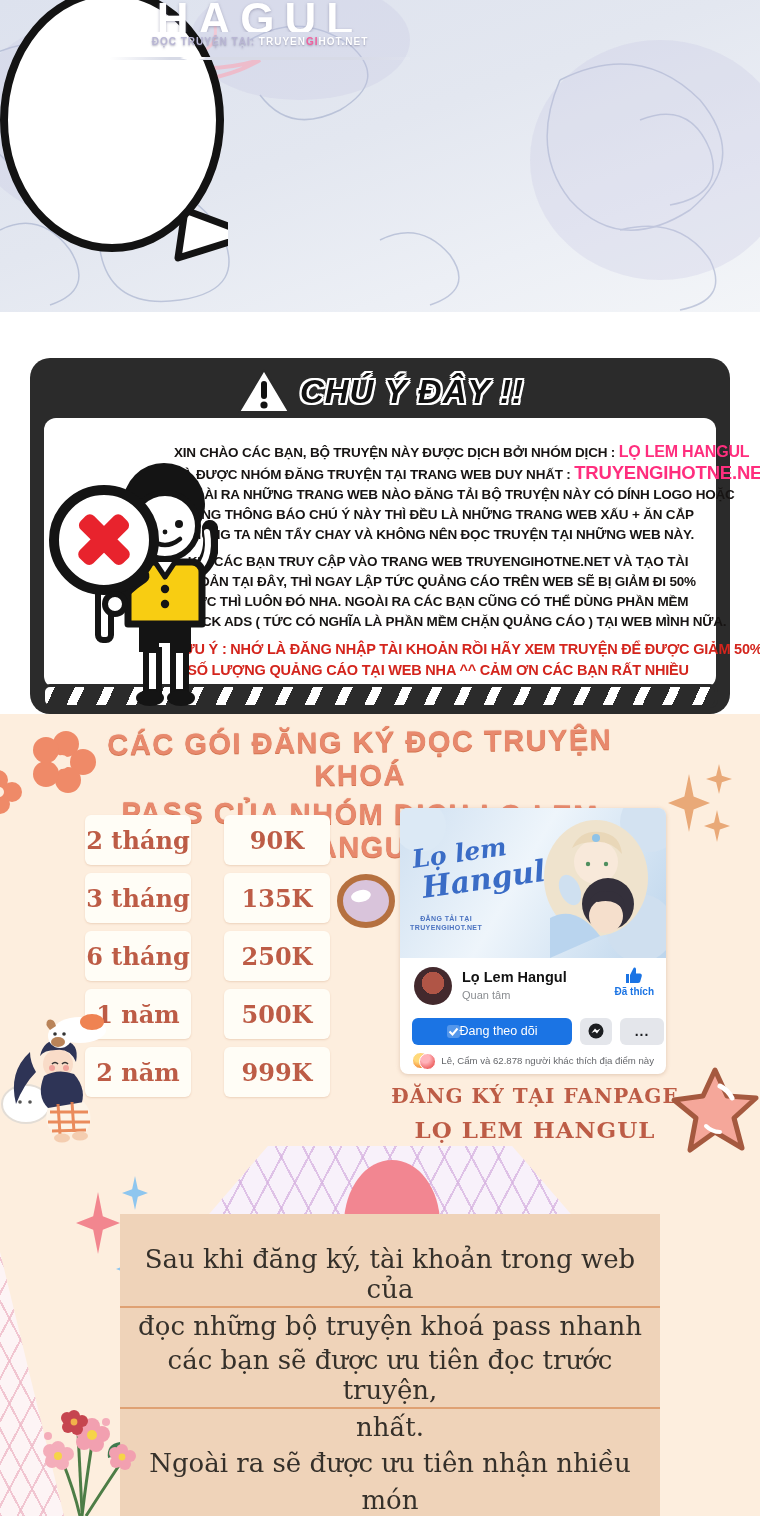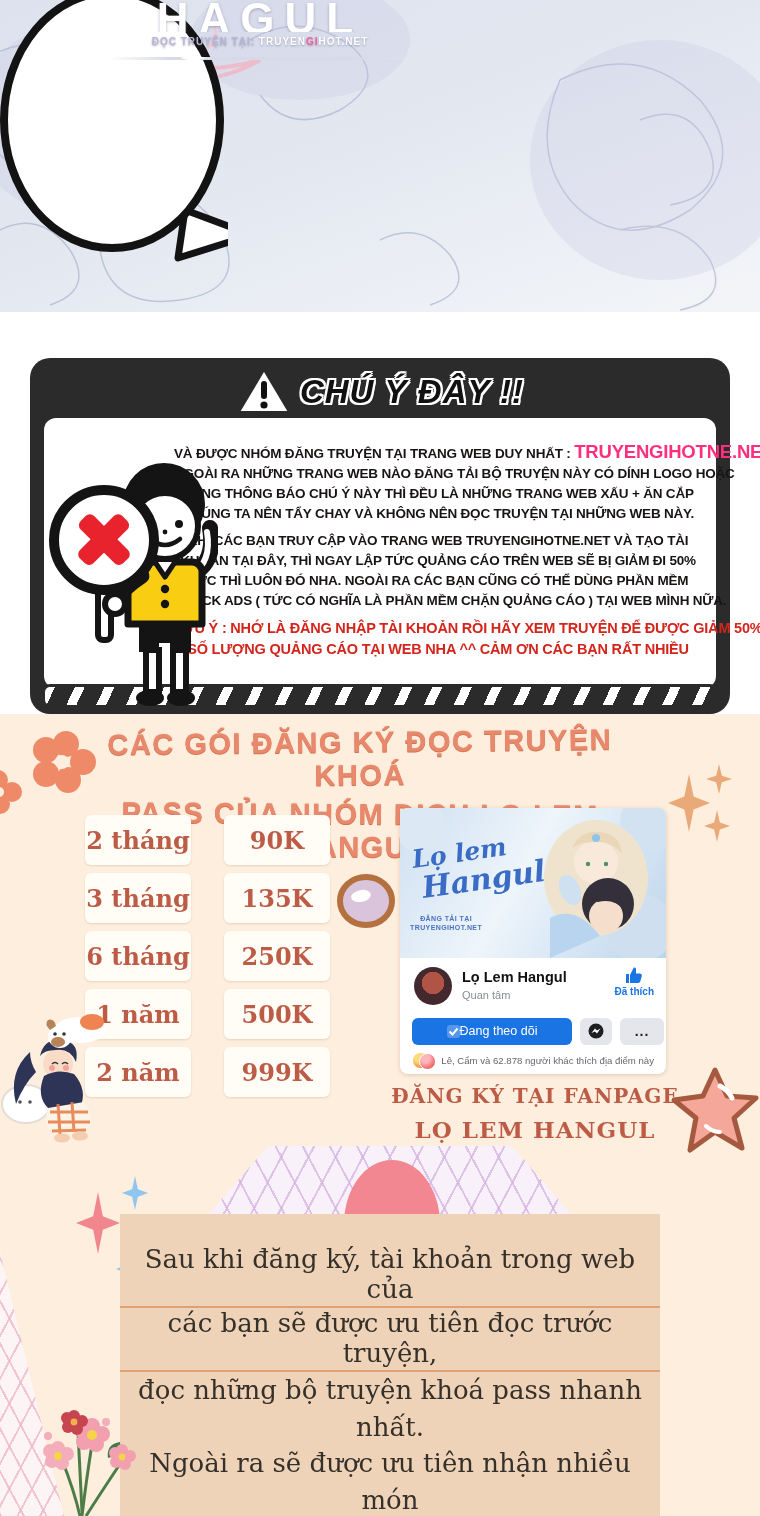--- a/index.html
+++ b/index.html
@@ -162,20 +162,21 @@
     <div class="notice-head">
       <svg width="56" height="50" viewBox="0 0 56 50">
         <path d="M28,3 L53,45 L3,45 Z" fill="#fff" stroke="#2b2b2b" stroke-width="2" stroke-linejoin="round"></path>
         <rect x="25" y="14" width="6" height="18" rx="3" fill="#111"></rect>
         <circle cx="28" cy="38" r="3.6" fill="#111"></circle>
       </svg>
       <div class="notice-title">CHÚ Ý ĐÂY !!</div>
     </div>
     <div class="notice-body">
       <div class="notice-lines">
+        <div class="nl"><span>XIN CHÀO CÁC BẠN, BỘ TRUYỆN NÀY ĐƯỢC DỊCH BỞI NHÓM DỊCH : </span><span class="hl">LỌ LEM HANGUL</span></div>
         <div class="nl"><span>VÀ ĐƯỢC NHÓM ĐĂNG TRUYỆN TẠI TRANG WEB DUY NHẤT : </span><span class="hl big">TRUYENGIHOTNE.NET</span></div>
         <div class="nl">NGOÀI RA NHỮNG TRANG WEB NÀO ĐĂNG TẢI BỘ TRUYỆN NÀY CÓ DÍNH LOGO HOẶC</div>
         <div class="nl">BẢNG THÔNG BÁO CHÚ Ý NÀY THÌ ĐỀU LÀ NHỮNG TRANG WEB XẤU + ĂN CẮP</div>
         <div class="nl">CHÚNG TA NÊN TẨY CHAY VÀ KHÔNG NÊN ĐỌC TRUYỆN TẠI NHỮNG WEB NÀY.</div>
         <div class="nl gap-top">KHI CÁC BẠN TRUY CẬP VÀO TRANG WEB TRUYENGIHOTNE.NET  VÀ TẠO TÀI</div>
         <div class="nl">KHOẢN TẠI ĐÂY, THÌ NGAY LẬP TỨC QUẢNG CÁO TRÊN WEB SẼ BỊ GIẢM ĐI 50%</div>
         <div class="nl">TỨC THÌ LUÔN ĐÓ NHA. NGOÀI RA CÁC BẠN CŨNG CÓ THỂ DÙNG PHẦN MỀM</div>
         <div class="nl">BLOCK  ADS ( TỨC CÓ NGHĨA LÀ PHẦN MỀM CHẶN QUẢNG CÁO ) TẠI WEB MÌNH NỮA.</div>
         <div class="nl note gap-top">LƯU Ý : NHỚ LÀ ĐĂNG NHẬP TÀI KHOẢN RỒI HÃY XEM TRUYỆN ĐỂ ĐƯỢC GIẢM 50%</div>
         <div class="nl note">SỐ LƯỢNG QUẢNG CÁO TẠI WEB NHA ^^ CẢM ƠN CÁC BẠN RẤT NHIỀU</div>
@@ -374,22 +375,22 @@
   <div class="lattice-tri"></div>
   <div class="pink-circle"></div>
 
   <div class="spark pinkish" style="left:76px;top:1192px;width:44px;height:62px;z-index:2;"></div>
   <div class="spark blue" style="left:122px;top:1176px;width:26px;height:34px;z-index:2;"></div>
   <div class="spark blue" style="left:116px;top:1246px;width:34px;height:46px;z-index:2;"></div>
 
   <div class="tan-panel"></div>
   <div class="benefits">
     <div><span class="u">Sau khi đăng ký, tài khoản trong web của</span></div>
+    <div>đọc những bộ truyện khoá pass nhanh</div>
     <div><span class="u">các bạn sẽ được ưu tiên đọc trước truyện,</span></div>
-    <div>đọc những bộ truyện khoá pass nhanh</div>
     <div>nhất.</div>
     <div>Ngoài ra sẽ được ưu tiên nhận nhiều món</div>
 
   </div>
 
   <svg class="sticker" style="left:22px;top:1402px;z-index:5;" width="135" height="114" viewBox="0 0 135 114">
     <g stroke="#4d7d46" stroke-width="3" fill="none">
       <path d="M70,42 Q64,80 60,114"></path>
       <path d="M40,58 Q52,88 58,114"></path>
       <path d="M98,62 Q78,92 64,114"></path>

